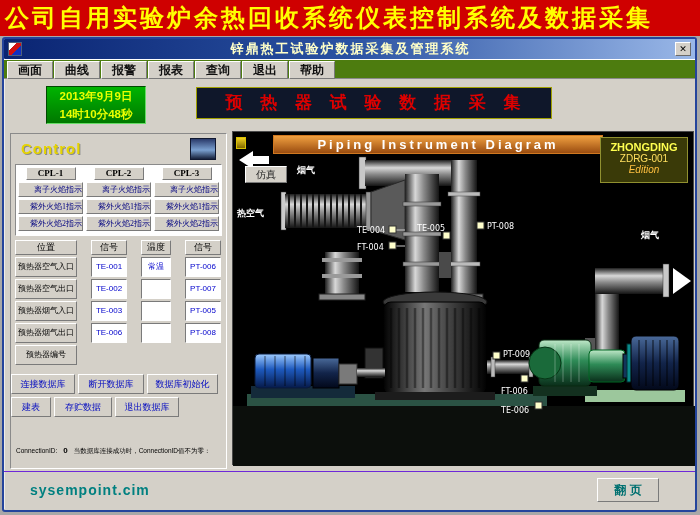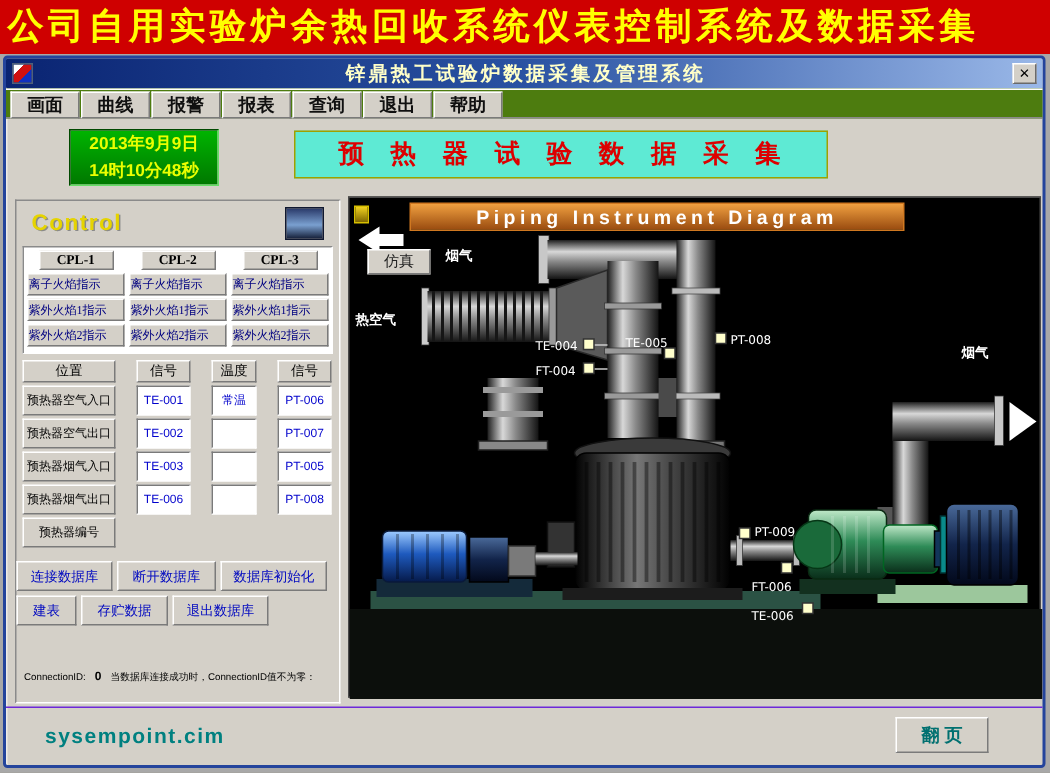--- a/index.html
+++ b/index.html
@@ -34,42 +34,42 @@
               font-size:12px; font-weight:bold; color:#101010; text-align:center; line-height:16px; }
 
   
   .subheader { position:relative; height:52px; }
   .datebox { position:absolute; left:42px; top:7px; width:100px; height:38px;
              background:linear-gradient(#00b400,#007800);
              border:1px solid; border-color:#004800 #66dd66 #66dd66 #004800;
              color:#eaff00; font-size:11.5px; font-weight:bold; text-align:center;
              line-height:18px; white-space:nowrap; }
   .subtitle { position:absolute; left:192px; top:8px; width:356px; height:32px;
-              background:#5eead4; border:1px solid #a0a000; color:#dd0000;
+              background:#0f172a; border:1px solid #a0a000; color:#dd0000;
               font-size:17px; font-weight:bold; text-align:center; line-height:30px;
               letter-spacing:2px; word-spacing:9px; white-space:nowrap; }
 
   
   .content { position:relative; height:340px; }
 
   .left-panel { position:absolute; left:6px; top:2px; width:217px; height:336px;
                 border:1px solid; border-color:#8a8a8a #ffffff #ffffff #8a8a8a; }
   .ctl-title { position:absolute; left:10px; top:6px; color:#e6d400; font-size:15px;
                font-weight:bold; letter-spacing:1px; text-shadow:1px 1px 0 #8a8a8a; }
   .ctl-icon { position:absolute; right:10px; top:4px; width:26px; height:22px;
               background:linear-gradient(#2a3a6a,#7aa0d0 55%,#16203a); border:1px solid #101830; }
 
   .cpl-area { position:absolute; left:4px; top:30px; width:207px; height:72px;
               background:#ffffff; border:1px solid; border-color:#8a8a8a #fff #fff #8a8a8a;
               display:flex; gap:3px; padding:2px;font-family:Liberation Serif, serif; }
   .cpl-col { flex:1; display:flex; flex-direction:column; gap:2px; align-items:center; }
   .cpl-head { width:50px; height:13px; font-size:9px; font-weight:bold; line-height:11px;
               text-align:center; color:#000; }
   .cpl-btn { width:100%; height:15px; font-size:8px; line-height:13px; color:#000080;
-             text-align:left; white-space:nowrap; overflow:hidden; }
+             text-align:right; white-space:nowrap; overflow:hidden; }
 
   .sig-table { position:absolute; left:4px; top:106px; width:209px; }
   .t-row { display:grid; grid-template-columns:62px 36px 30px 36px 33px; gap:14px; margin-bottom:2px; }
   .hcell { height:15px; font-size:9px; line-height:13px; text-align:center; color:#000; }
   .pos-btn { height:20px; font-size:8px; line-height:18px; text-align:center; color:#000;
              white-space:nowrap; overflow:hidden; }
   .val { height:20px; background:#ffffff; font-size:8px; line-height:18px; text-align:center;
          color:#0000cc; }
   .val.gray { background:#c8c4bc; }
 
@@ -415,20 +415,25 @@
             <text x="184" y="99">TE-005</text>
             <text x="254" y="97">PT-008</text>
             <text x="270" y="225">PT-009</text>
             <text x="268" y="262">FT-006</text>
             <text x="268" y="281">TE-006</text>
           </g>
         </svg>
 
         <div class="pid-logo"></div>
         <div class="pid-title">Piping  Instrument Diagram</div>
+        <div class="pid-badge">
+          <div class="badge-l1">ZHONGDING</div>
+          <div class="badge-l2">ZDRG-001</div>
+          <div class="badge-l3">Edition</div>
+        </div>
         <div class="sim-btn raised">仿真</div>
       </div>
 
     </div>
 
     <div class="footer">
       <div class="brand">sysempoint.cim</div>
       <div class="page-btn raised">翻 页</div>
     </div>
 

